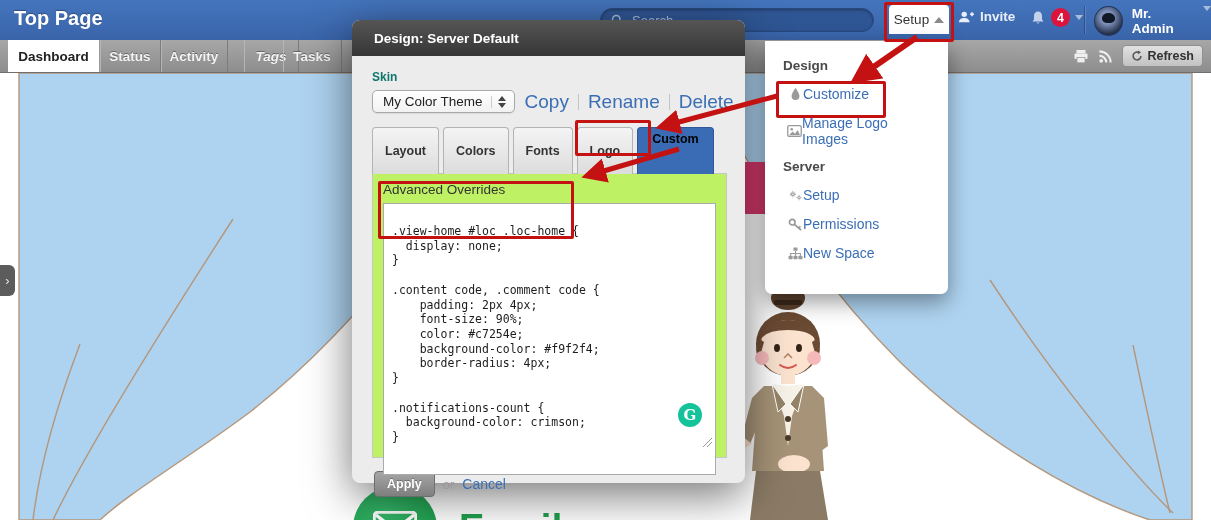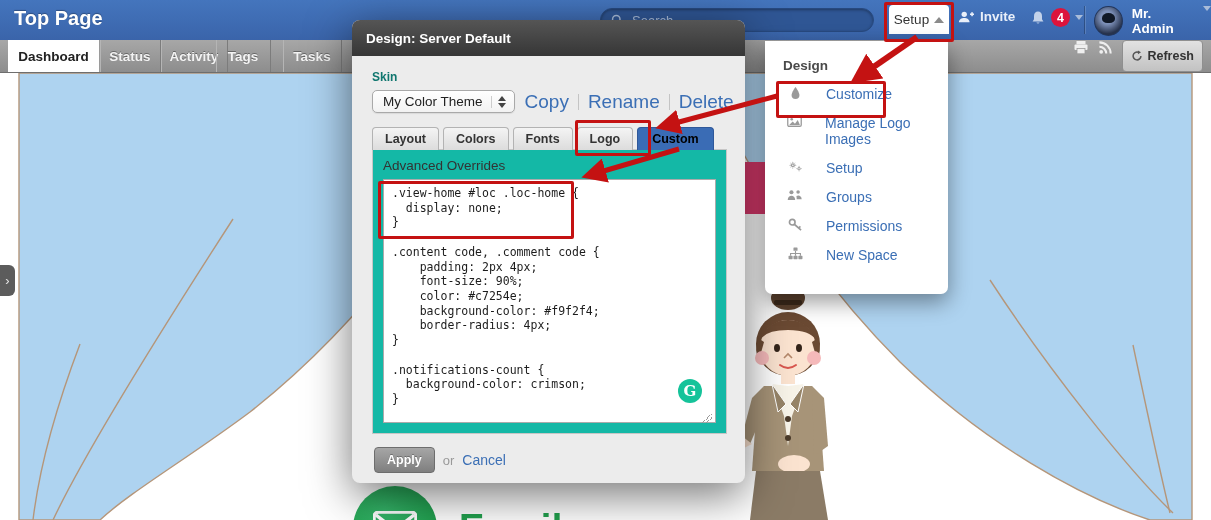--- a/index.html
+++ b/index.html
@@ -35,77 +35,77 @@
   .avatar::after{content:"";position:absolute;left:7px;top:6px;width:13px;height:10px;border-radius:50% 50% 40% 40%;background:#101826;}
   .username{color:#fff;font-size:13.5px;font-weight:bold;}
 
   
   .tabbar{position:absolute;left:0;top:40px;width:1211px;height:32px;
     background:linear-gradient(#a7a7a7,#8d8d8d);border-bottom:1px solid #6e6e6e;z-index:7;}
   .tab{position:absolute;top:0;height:32px;display:flex;align-items:center;justify-content:center;
     color:#f3f3f3;font-size:13.5px;font-weight:bold;text-shadow:0 -1px 0 rgba(0,0,0,.35);
     border-right:1px solid #7c7c7c;box-shadow:inset 1px 0 0 #b5b5b5;cursor:pointer;}
   .tab.active{background:#fff;color:#222;text-shadow:none;box-shadow:none;border-right:1px solid #9a9a9a;}
-  .tabbar-icons{position:absolute;right:8px;top:0;height:32px;display:flex;gap:9px;}
+  .tabbar-icons{position:absolute;right:8px;top:0;height:32px;display:flex;align-items:center;gap:9px;}
   .refresh-btn{display:flex;align-items:center;gap:4px;background:linear-gradient(#e2e2e2,#c2c2c2);
     border:1px solid #8f8f8f;border-radius:4px;padding:3px 8px;font-size:12.5px;font-weight:bold;color:#333;cursor:pointer;}
 
   
   .content-bg{position:absolute;left:0;top:72px;width:1211px;height:448px;z-index:1;}
   .expander{position:absolute;left:0;top:265px;width:15px;height:31px;background:#5c5c5c;border-radius:0 6px 6px 0;
     color:#e6e6e6;display:flex;align-items:center;justify-content:center;font-size:13px;z-index:4;cursor:pointer;}
   .pink-block{position:absolute;left:742px;top:162px;width:25px;height:52px;background:#d8396b;z-index:5;}
   .woman{position:absolute;left:728px;top:286px;z-index:6;}
   .email-row{position:absolute;left:353px;top:486px;display:flex;align-items:center;gap:22px;z-index:6;}
   .email-icon{width:84px;height:84px;border-radius:50%;background:radial-gradient(circle at 38% 30%,#35b76a,#1f9d4c 70%);
     display:flex;align-items:center;justify-content:center;}
   .email-label{font-size:38px;font-weight:bold;color:#21a04d;letter-spacing:.5px;}
 
   
   .modal{position:absolute;left:352px;top:20px;width:393px;height:463px;background:#ececec;border-radius:8px;
     box-shadow:0 12px 45px rgba(0,0,0,.55);z-index:20;box-sizing:border-box;}
   .modal-header{height:36px;background:linear-gradient(#555,#363636);border-radius:8px 8px 0 0;
-    display:flex;align-items:center;padding:0 14px;color:#fff;font-size:13.5px;font-weight:bold;}
+    display:flex;align-items:center;padding:0 22px;color:#fff;font-size:13.5px;font-weight:bold;}
   .skin-label{margin:14px 0 6px 20px;font-size:12px;font-weight:bold;color:#0f766e;}
   .skin-row{margin-left:20px;display:flex;align-items:center;gap:10px;}
   .select{display:flex;align-items:center;gap:8px;background:linear-gradient(#fff,#f2f2f2);
     border:1px solid #a9a9a9;border-radius:5px;padding:3px 8px 3px 10px;font-size:13.5px;color:#222;cursor:pointer;
     box-shadow:0 1px 1px rgba(0,0,0,.08);}
   .stepper{display:flex;flex-direction:column;gap:2px;border-left:1px solid #ccc;padding-left:6px;}
   .stepper i{width:0;height:0;border-left:4px solid transparent;border-right:4px solid transparent;display:block;}
   .stepper .up{border-bottom:5px solid #444;}
   .stepper .down{border-top:5px solid #444;}
   .linkbar{display:flex;align-items:center;gap:9px;font-size:19px;}
   .linkbar a{color:#3b6fb5;text-decoration:none;cursor:pointer;}
   .vsep{width:1px;height:16px;background:#c4c4c4;}
   .mtabs{margin:14px 0 0 20px;display:flex;gap:4px;position:relative;z-index:2;}
   .mtab{background:linear-gradient(#f4f4f4,#dcdcdc);border:1px solid #b3b3b3;border-bottom:none;
-    border-radius:4px 4px 0 0;padding:4px 12px;font-size:12.5px;font-weight:bold;color:#333;cursor:pointer;}
+    border-radius:4px 4px 0 0;padding:16px 12px;font-size:12.5px;font-weight:bold;color:#333;cursor:pointer;}
   .mtab.active{background:#3a6cb5;color:#000000;border-color:#2f589a;padding:4px 14px;}
-  .mpanel{margin:0 18px 0 20px;border:1px solid #c6c6c6;background:#14b8a6;height:283px;position:relative;margin-top:-1px;}
+  .mpanel{margin:0 18px 0 20px;border:1px solid #c6c6c6;background:#bef264;height:283px;position:relative;margin-top:-1px;}
   .mpanel-title{padding:8px 10px 6px;font-size:13.5px;color:#333;}
   .codearea{display:block;width:315px;height:230px;margin:0 auto;border:1px solid #ababab;background:#fff;
-    font-family:"DejaVu Sans Mono",monospace;font-size:11.5px;line-height:1.28;color:#1c1c1c;padding:6px 8px;
+    font-family:"DejaVu Sans Mono",monospace;font-size:11.5px;line-height:1.28;color:#1c1c1c;padding:20px 8px;
     resize:none;outline:none;white-space:pre;overflow:hidden;}
   .grammarly{position:absolute;right:24px;bottom:30px;width:24px;height:24px;border-radius:50%;background:#15c39a;
     color:#fff;font-weight:bold;font-size:15px;display:flex;align-items:center;justify-content:center;
     font-family:"DejaVu Serif",serif;}
   .resize-grip{position:absolute;right:14px;bottom:10px;width:10px;height:10px;
     background:linear-gradient(135deg,transparent 0 50%,#9a9a9a 50% 55%,transparent 55% 70%,#9a9a9a 70% 75%,transparent 75%);}
   .modal-footer{display:flex;align-items:center;gap:8px;margin:13px 0 0 22px;font-size:13px;}
   .apply-btn{background:linear-gradient(#a6a6a6,#7f7f7f);border:1px solid #6d6d6d;border-radius:4px;
     color:#fff;font-weight:bold;font-size:12.5px;padding:5px 12px;cursor:pointer;text-shadow:0 -1px 0 rgba(0,0,0,.3);text-align:right;}
   .or-txt{color:#999;}
   .cancel-link{color:#3b6fb5;font-size:14px;text-decoration:none;cursor:pointer;}
 
   
   .menu{position:absolute;left:765px;top:41px;width:183px;height:253px;background:#fff;border-radius:0 0 7px 7px;
     box-shadow:0 8px 22px rgba(0,0,0,.4);z-index:22;padding-top:12px;box-sizing:border-box;}
   .menu-section-title{padding:5px 18px 7px;font-size:13.5px;font-weight:bold;color:#4a4a4a;}
-  .menu-item{display:flex;align-items:flex-start;gap:23px;padding:6px 18px 7px 22px;font-size:14px;color:#3b6fb5;cursor:pointer;}
+  .menu-item{display:flex;align-items:center;gap:0;padding:6px 18px 7px 22px;font-size:14px;color:#3b6fb5;cursor:pointer;}
   .menu-item .mi{color:#9a9a9a;width:16px;display:flex;justify-content:center;}
 
   
   .redbox{position:absolute;border:3px solid #c41212;border-radius:2px;z-index:40;pointer-events:none;}
   #arrows{position:absolute;left:0;top:0;width:1211px;height:520px;z-index:41;pointer-events:none;}
 </style>
 </head>
 <body>
 
 <div id="screen">
@@ -207,21 +207,21 @@
   <div class="tabbar">
     <div class="tab active" style="left:8px;width:91px;">
         <span>Dashboard</span>
       </div>
     <div class="tab" style="left:100px;width:60px;">
         <span>Status</span>
       </div>
     <div class="tab" style="left:161px;width:66px;">
         <span>Activity</span>
       </div>
-    <div class="tab" style="left:216px;width:54px;">
+    <div class="tab" style="left:244px;width:54px;font-style:italic;">
         <span>Tags</span>
       </div>
     <div class="tab" style="left:283px;width:58px;">
         <span>Tasks</span>
       </div>
     <div class="tabbar-icons">
       <svg width="16" height="15" viewBox="0 0 16 15">
           <rect x="3.5" y="1" width="9" height="3.4" fill="#efefef"></rect>
           <rect x="1.5" y="4.6" width="13" height="5.4" rx="1" fill="#efefef"></rect>
           <rect x="4" y="8.4" width="8" height="5.4" fill="#efefef" stroke="#9a9a9a" stroke-width=".8"></rect>
@@ -307,47 +307,35 @@
     <div class="menu-item">
       <span class="mi">
           <svg width="15" height="12" viewBox="0 0 16 13">
             <rect x=".7" y=".7" width="14.6" height="11.6" rx="1.5" fill="none" stroke="#9a9a9a" stroke-width="1.4"></rect>
             <circle cx="5" cy="4.6" r="1.4" fill="#9a9a9a"></circle>
             <path d="M2,11 L6,7 L8.5,9.5 L11.5,5.5 L14,11 Z" fill="#9a9a9a"></path>
           </svg>
         </span>
       <span>Manage Logo Images</span>
     </div>
+    <div class="menu-section-title">Server</div>
     <div class="menu-item">
       <span class="mi">
           <svg width="15" height="13" viewBox="0 0 17 14">
             <g fill="#9a9a9a">
               <circle cx="5.5" cy="5.5" r="2.2"></circle>
               <path d="M5.5,1.2 L6.2,3 L4.8,3 Z M5.5,9.8 L4.8,8 L6.2,8 Z M1.2,5.5 L3,4.8 L3,6.2 Z M9.8,5.5 L8,6.2 L8,4.8 Z M2.5,2.5 L4,3.3 L3.3,4 Z M8.5,8.5 L7,7.7 L7.7,7 Z M8.5,2.5 L7.7,4 L7,3.3 Z M2.5,8.5 L3.3,7 L4,7.7 Z"></path>
               <circle cx="12.5" cy="9.5" r="1.8"></circle>
               <path d="M12.5,6 L13.1,7.5 L11.9,7.5 Z M12.5,13 L11.9,11.5 L13.1,11.5 Z M9,9.5 L10.5,8.9 L10.5,10.1 Z M16,9.5 L14.5,10.1 L14.5,8.9 Z"></path>
             </g>
             <circle cx="5.5" cy="5.5" r=".9" fill="#fff"></circle>
             <circle cx="12.5" cy="9.5" r=".8" fill="#fff"></circle>
           </svg>
         </span>
       <span>Setup</span>
-    </div>
-    <div class="menu-item">
-      <span class="mi">
-          <svg width="16" height="12" viewBox="0 0 18 13">
-            <g fill="#9a9a9a">
-              <circle cx="5" cy="3.4" r="2.3"></circle>
-              <path d="M.8,12 C.8,8.8 3,7.4 5,7.4 C7,7.4 9.2,8.8 9.2,12 Z"></path>
-              <circle cx="12.5" cy="3.2" r="2"></circle>
-              <path d="M10.6,7.6 C11.3,7.2 12,7 12.7,7 C14.5,7 16.5,8.3 16.5,11.2 L10.9,11.2 C10.9,9.7 10.8,8.5 10.6,7.6 Z"></path>
-            </g>
-          </svg>
-        </span>
-      <span>Groups</span>
     </div>
     <div class="menu-item">
       <span class="mi">
           <svg width="15" height="13" viewBox="0 0 16 14">
             <circle cx="4.5" cy="4.5" r="3" fill="none" stroke="#9a9a9a" stroke-width="1.8"></circle>
             <path d="M7,7 L14,13 M11.5,10.8 L13.3,9" stroke="#9a9a9a" stroke-width="1.8" fill="none"></path>
           </svg>
         </span>
       <span>Permissions</span>
     </div>

